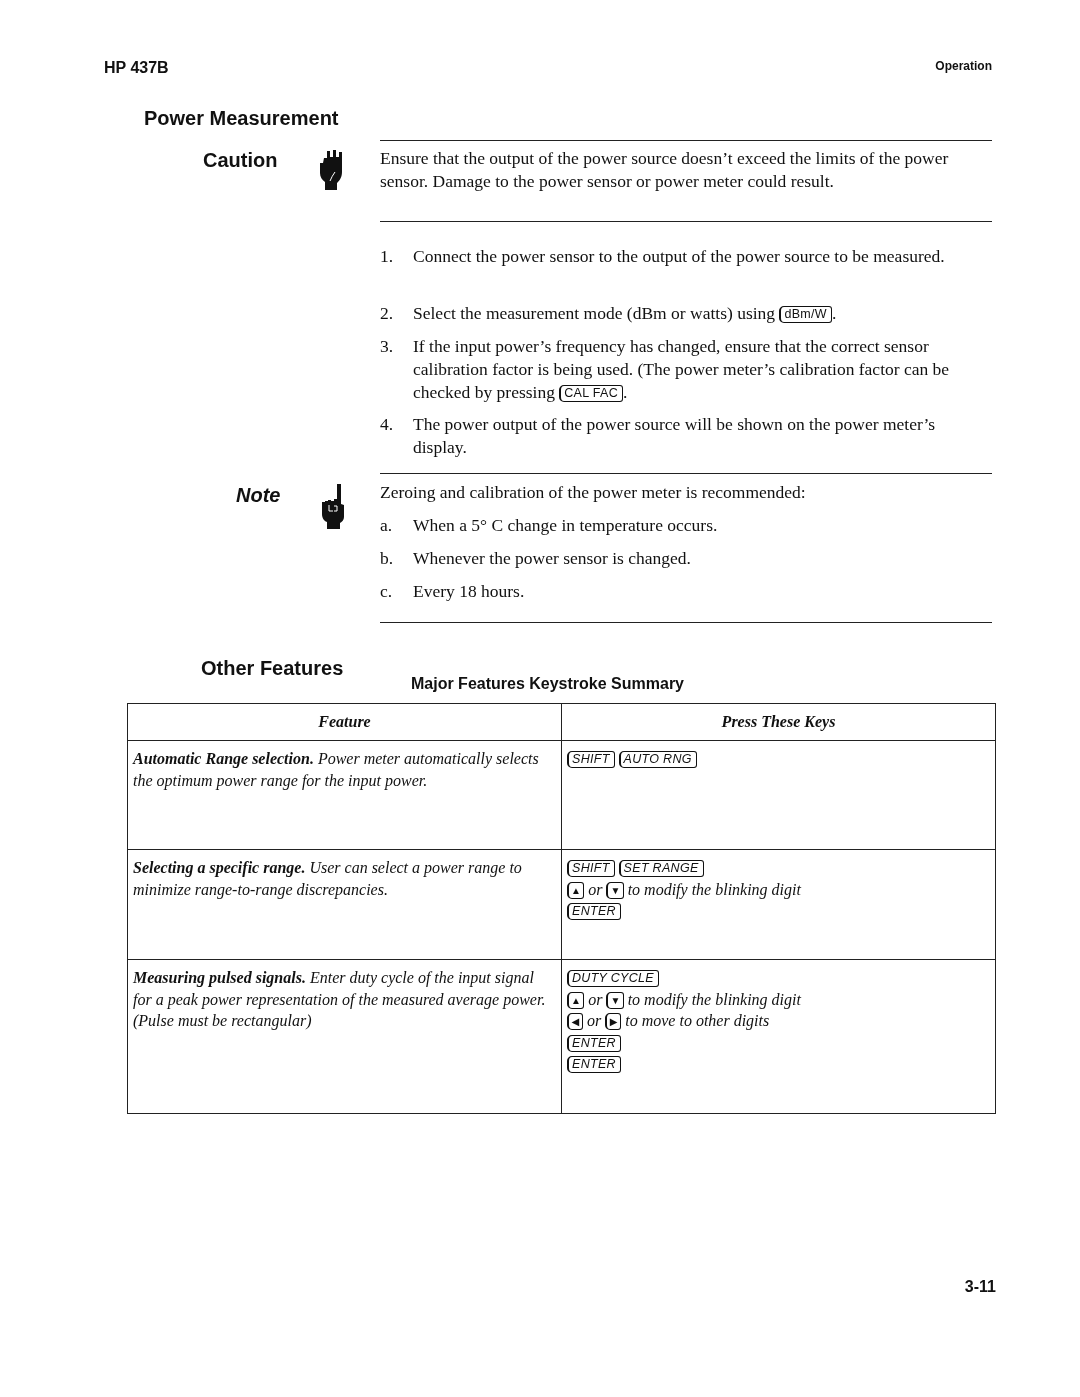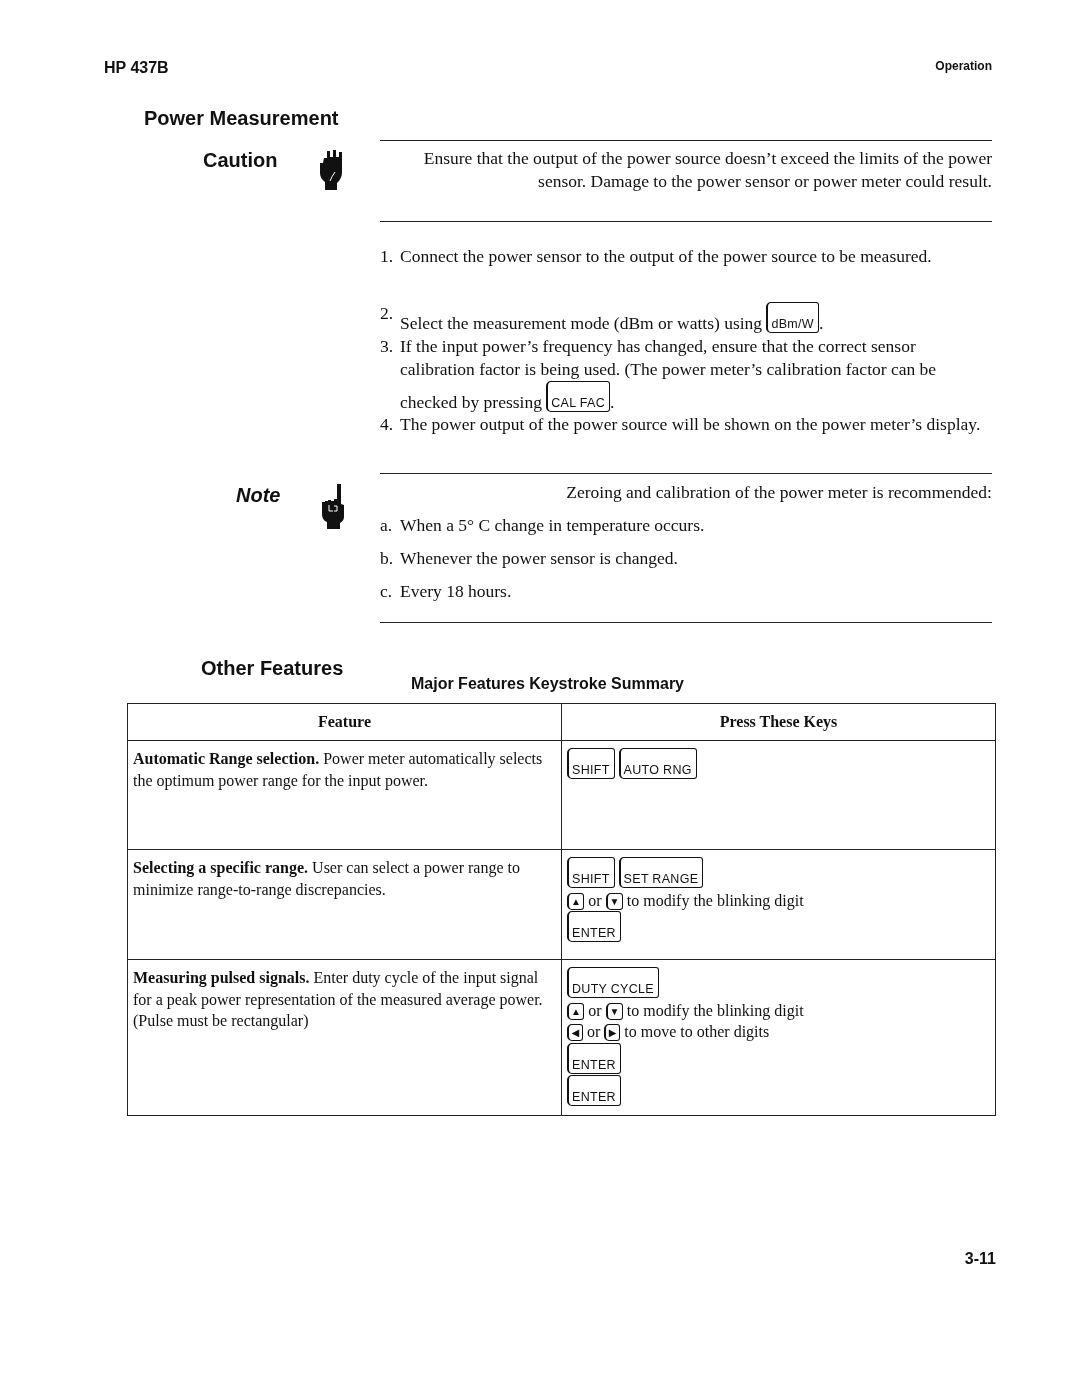--- a/index.html
+++ b/index.html
@@ -7,55 +7,55 @@
   .sans { font-family: "Liberation Sans", "DejaVu Sans", sans-serif; font-weight: bold; }
   .serif { font-family: "Liberation Serif", "DejaVu Serif", serif; }
   .abs { position: absolute; }
 
   .hdr-left { left: 104px; top: 59px; font-size: 16px; }
   .hdr-right { right: 88px; top: 59px; font-size: 12px; }
   .sec-title { font-size: 20px; }
   .label { font-size: 20px; }
   .rule { position: absolute; left: 380px; width: 612px; height: 0; border-top: 1.6px solid #222; }
 
-  .para { font-size: 17.5px; line-height: 23px; text-align: right; }
+  .para { font-size: 17.5px; line-height: 23px; }
   .li { position: absolute; left: 380px; width: 612px; font-size: 17.5px; line-height: 23px; }
   .li .num { position: absolute; left: 0; top: 0; }
-  .li .txt { margin-left: 20px; display: block; }
+  .li .txt { margin-left: 33px; display: block; }
 
   .key {
     display: inline-block;
     font-family: "Liberation Sans", "DejaVu Sans", sans-serif;
     font-size: 12.5px;
     line-height: 13px;
-    padding: 15px 4px 1px 3px;
+    padding: 1px 4px 1px 3px;
     border: 1.5px solid #111;
     border-radius: 5px 3px 3px 5px;
     border-left-width: 2px;
     vertical-align: 1px;
     letter-spacing: 0.3px;
   }
   .key.sq { padding: 1px 2px; font-size: 10px; min-width: 9px; text-align: center; }
 
   table.ks {
     position: absolute; left: 127px; top: 703px; width: 869px;
     border-collapse: collapse;
     font-family: "Liberation Serif", "DejaVu Serif", serif;
-    font-size: 16px; line-height: 21.5px;
+    font-size: 16px; line-height: 21.5px; font-style: italic;
   }
   table.ks th, table.ks td { border: 1.6px solid #222; vertical-align: top; }
   table.ks th { font-weight: bold; height: 34px; vertical-align: middle; text-align: center; font-size: 16px; }
   table.ks td { padding: 7px 5px; }
   table.ks td.c1 { width: 423px; }
   .row1 td { height: 94px; margin-top: 16px; }
   .row2 td { height: 95px; }
   .row3 td { height: 139px; }
   .keyline { display: block; white-space: nowrap; }
 
-  .page-num { right: 84px; top: 1250px; font-size: 16px; }
+  .page-num { right: 84px; top: 1278px; font-size: 16px; }
   .icon svg { display: block; }
 </style>
 </head>
 <body>
 
 <div class="abs sans hdr-left">HP 437B</div>
 <div class="abs sans hdr-right">Operation</div>
 
 <div class="abs sans sec-title" style="left:144px; top:107px;">Power Measurement</div>
 

